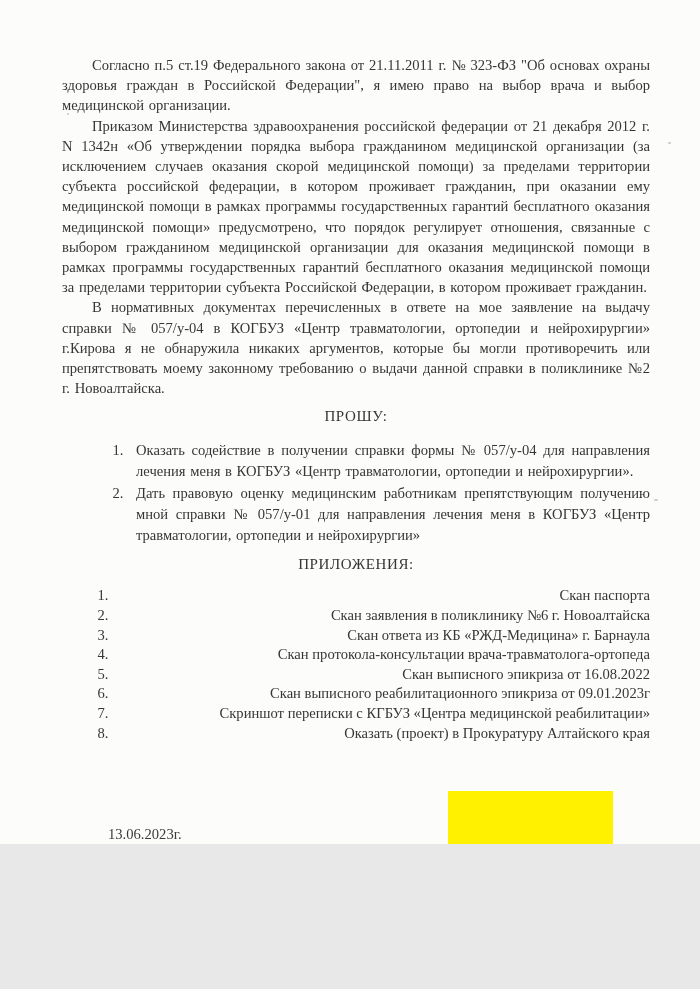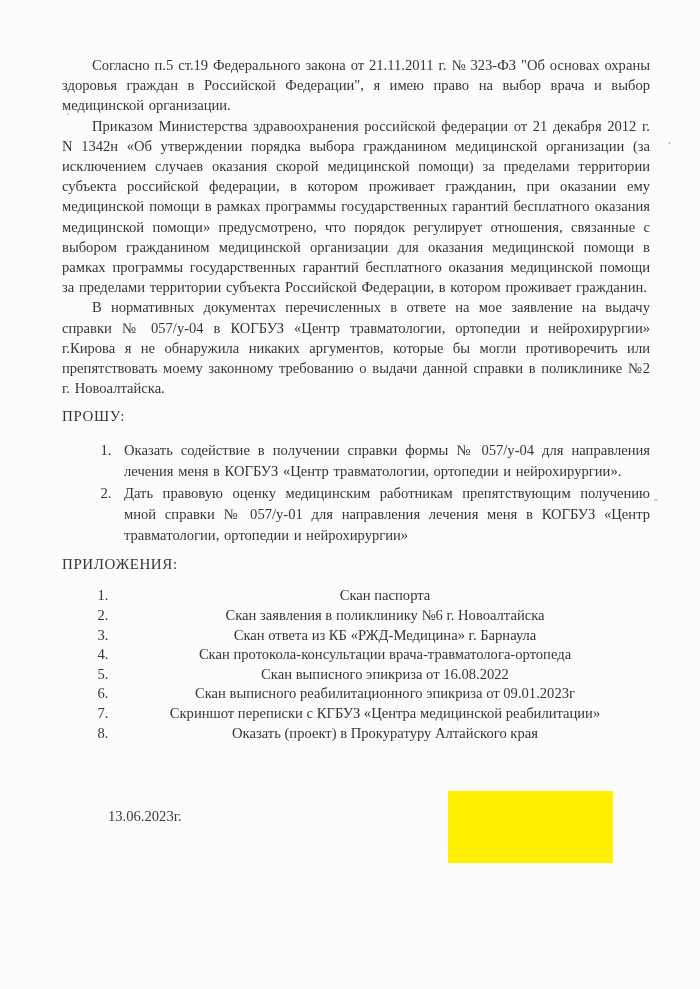--- a/index.html
+++ b/index.html
@@ -3,21 +3,21 @@
 <meta charset="utf-8">
 <style>
   html, body {
     margin: 0;
     padding: 0;
     background: #e8e8e8;
   }
   .page {
     position: relative;
     width: 700px;
-    height: 989px;
+    height: 844px;
     margin: 0 auto;
     background: #fcfcfb;
     font-family: "Liberation Serif", "DejaVu Serif", serif;
     color: #363636;
     overflow: hidden;
   }
   .content {
     position: absolute;
     left: 62px;
     top: 55px;
@@ -28,52 +28,52 @@
     font-size: 14.6px;
     line-height: 20.2px;
     text-align: justify;
     text-indent: 30px;
     word-spacing: 1px;
   }
   .section-heading {
     margin: 8px 0 0 0;
     font-size: 15px;
     font-weight: normal;
-    text-align: left;
+    text-align: center;
     letter-spacing: 0.6px;
     line-height: 20px;
   }
   ol.requests {
     margin: 14px 0 0 0;
     padding-left: 50px;
     font-size: 14.6px;
     line-height: 21px;
     text-align: justify;
     word-spacing: 1px;
   }
   ol.requests li {
     padding-left: 8px;
-    margin: 0 0 1px 4px;
+    margin: 0 0 1px 16px;
   }
   .attach-heading {
   }
   ol.attachments {
     margin: 12px 0 0 0;
     padding-left: 50px;
     font-size: 14.6px;
     line-height: 19.6px;
-    text-align: center;
+    text-align: right;
   }
   ol.attachments li {
     padding-left: 8px;
   }
   .date-label {
     position: absolute;
     left: 108px;
-    top: 808px;
+    top: 826px;
     font-size: 14.6px;
     color: #3a3a3a;
   }
   .redaction-box {
     position: absolute;
     left: 448px;
     top: 791px;
     width: 165px;
     height: 72px;
   }

